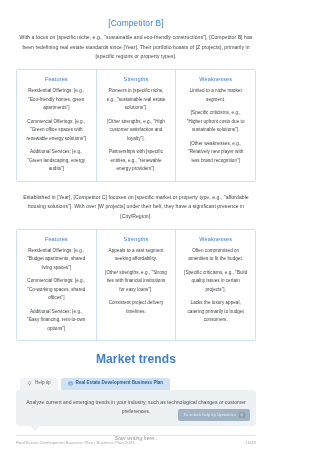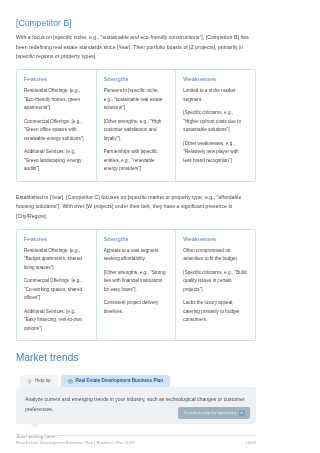--- a/index.html
+++ b/index.html
@@ -14,35 +14,36 @@
     color: #3c4043;
     overflow: hidden;
     position: relative;
   }
   .page {
     position: relative;
     width: 272px;
     height: 453px;
     box-sizing: border-box;
     padding: 18px 16px 0 16px;
+    text-align: center;
   }
 
   
   .section-heading {
     color: #3e7fd4;
     font-size: 8.4px;
     font-weight: 400;
     letter-spacing: 0.15px;
     margin: 0 0 5px 0;
     line-height: 1.2;
   }
   .market-heading {
     color: #3e7fd4;
-    font-size: 10px;
-    font-weight: 400;
+    font-size: 12px;
+    font-weight: 700;
     letter-spacing: 0.1px;
     margin: 0 0 11px 0;
     line-height: 1.2;
   }
 
   
   .intro {
     font-size: 5.1px;
     line-height: 1.85;
     color: #3f4346;

